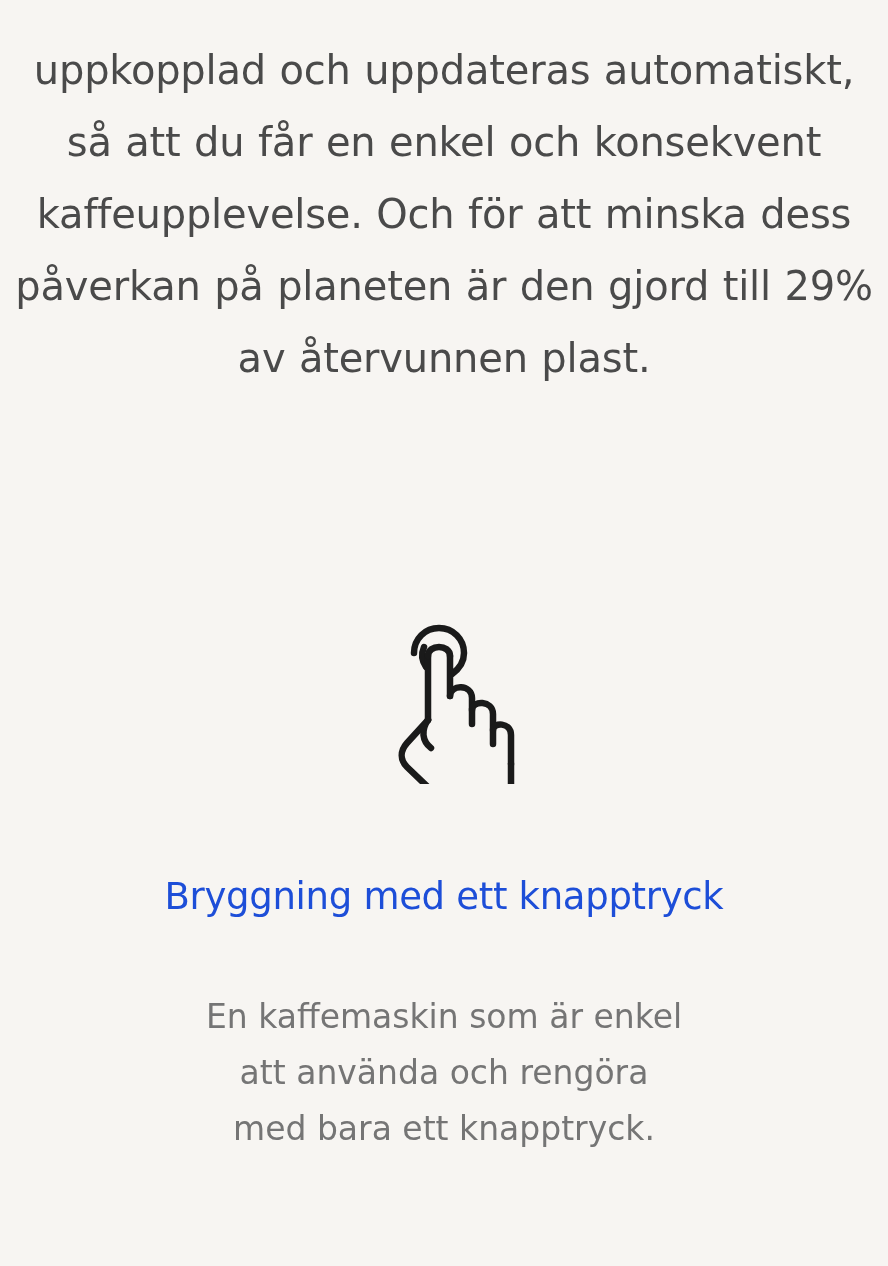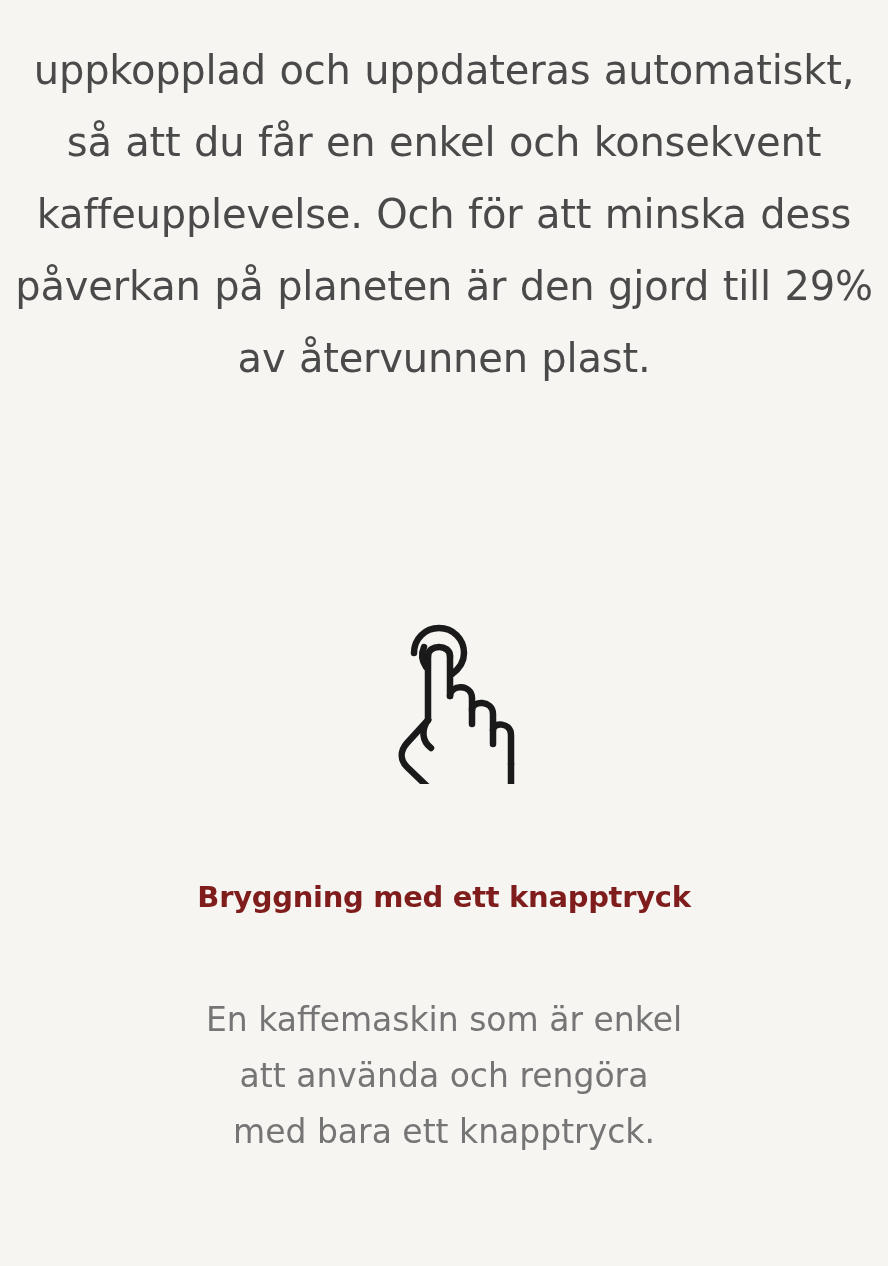--- a/index.html
+++ b/index.html
@@ -56,28 +56,28 @@
     align-items: center;
     justify-content: center;
   }
   .feature-icon svg {
     display: block;
   }
   .feature-title {
     margin-top: 82px;
     width: 560px;
     text-align: center;
-    font-size: 29px;
+    font-size: 37px;
     line-height: 62px;
-    font-weight: 700;
-    color: #7f1d1d;
+    font-weight: 400;
+    color: #1d4ed8;
     letter-spacing: -0.3px;
   }
   .feature-desc {
-    margin-top: 40px;
+    margin-top: 30px;
     width: 480px;
     text-align: center;
     font-size: 33px;
     line-height: 56px;
     color: #757575;
     font-weight: 400;
   }
 </style>
 </head>
 <body>

